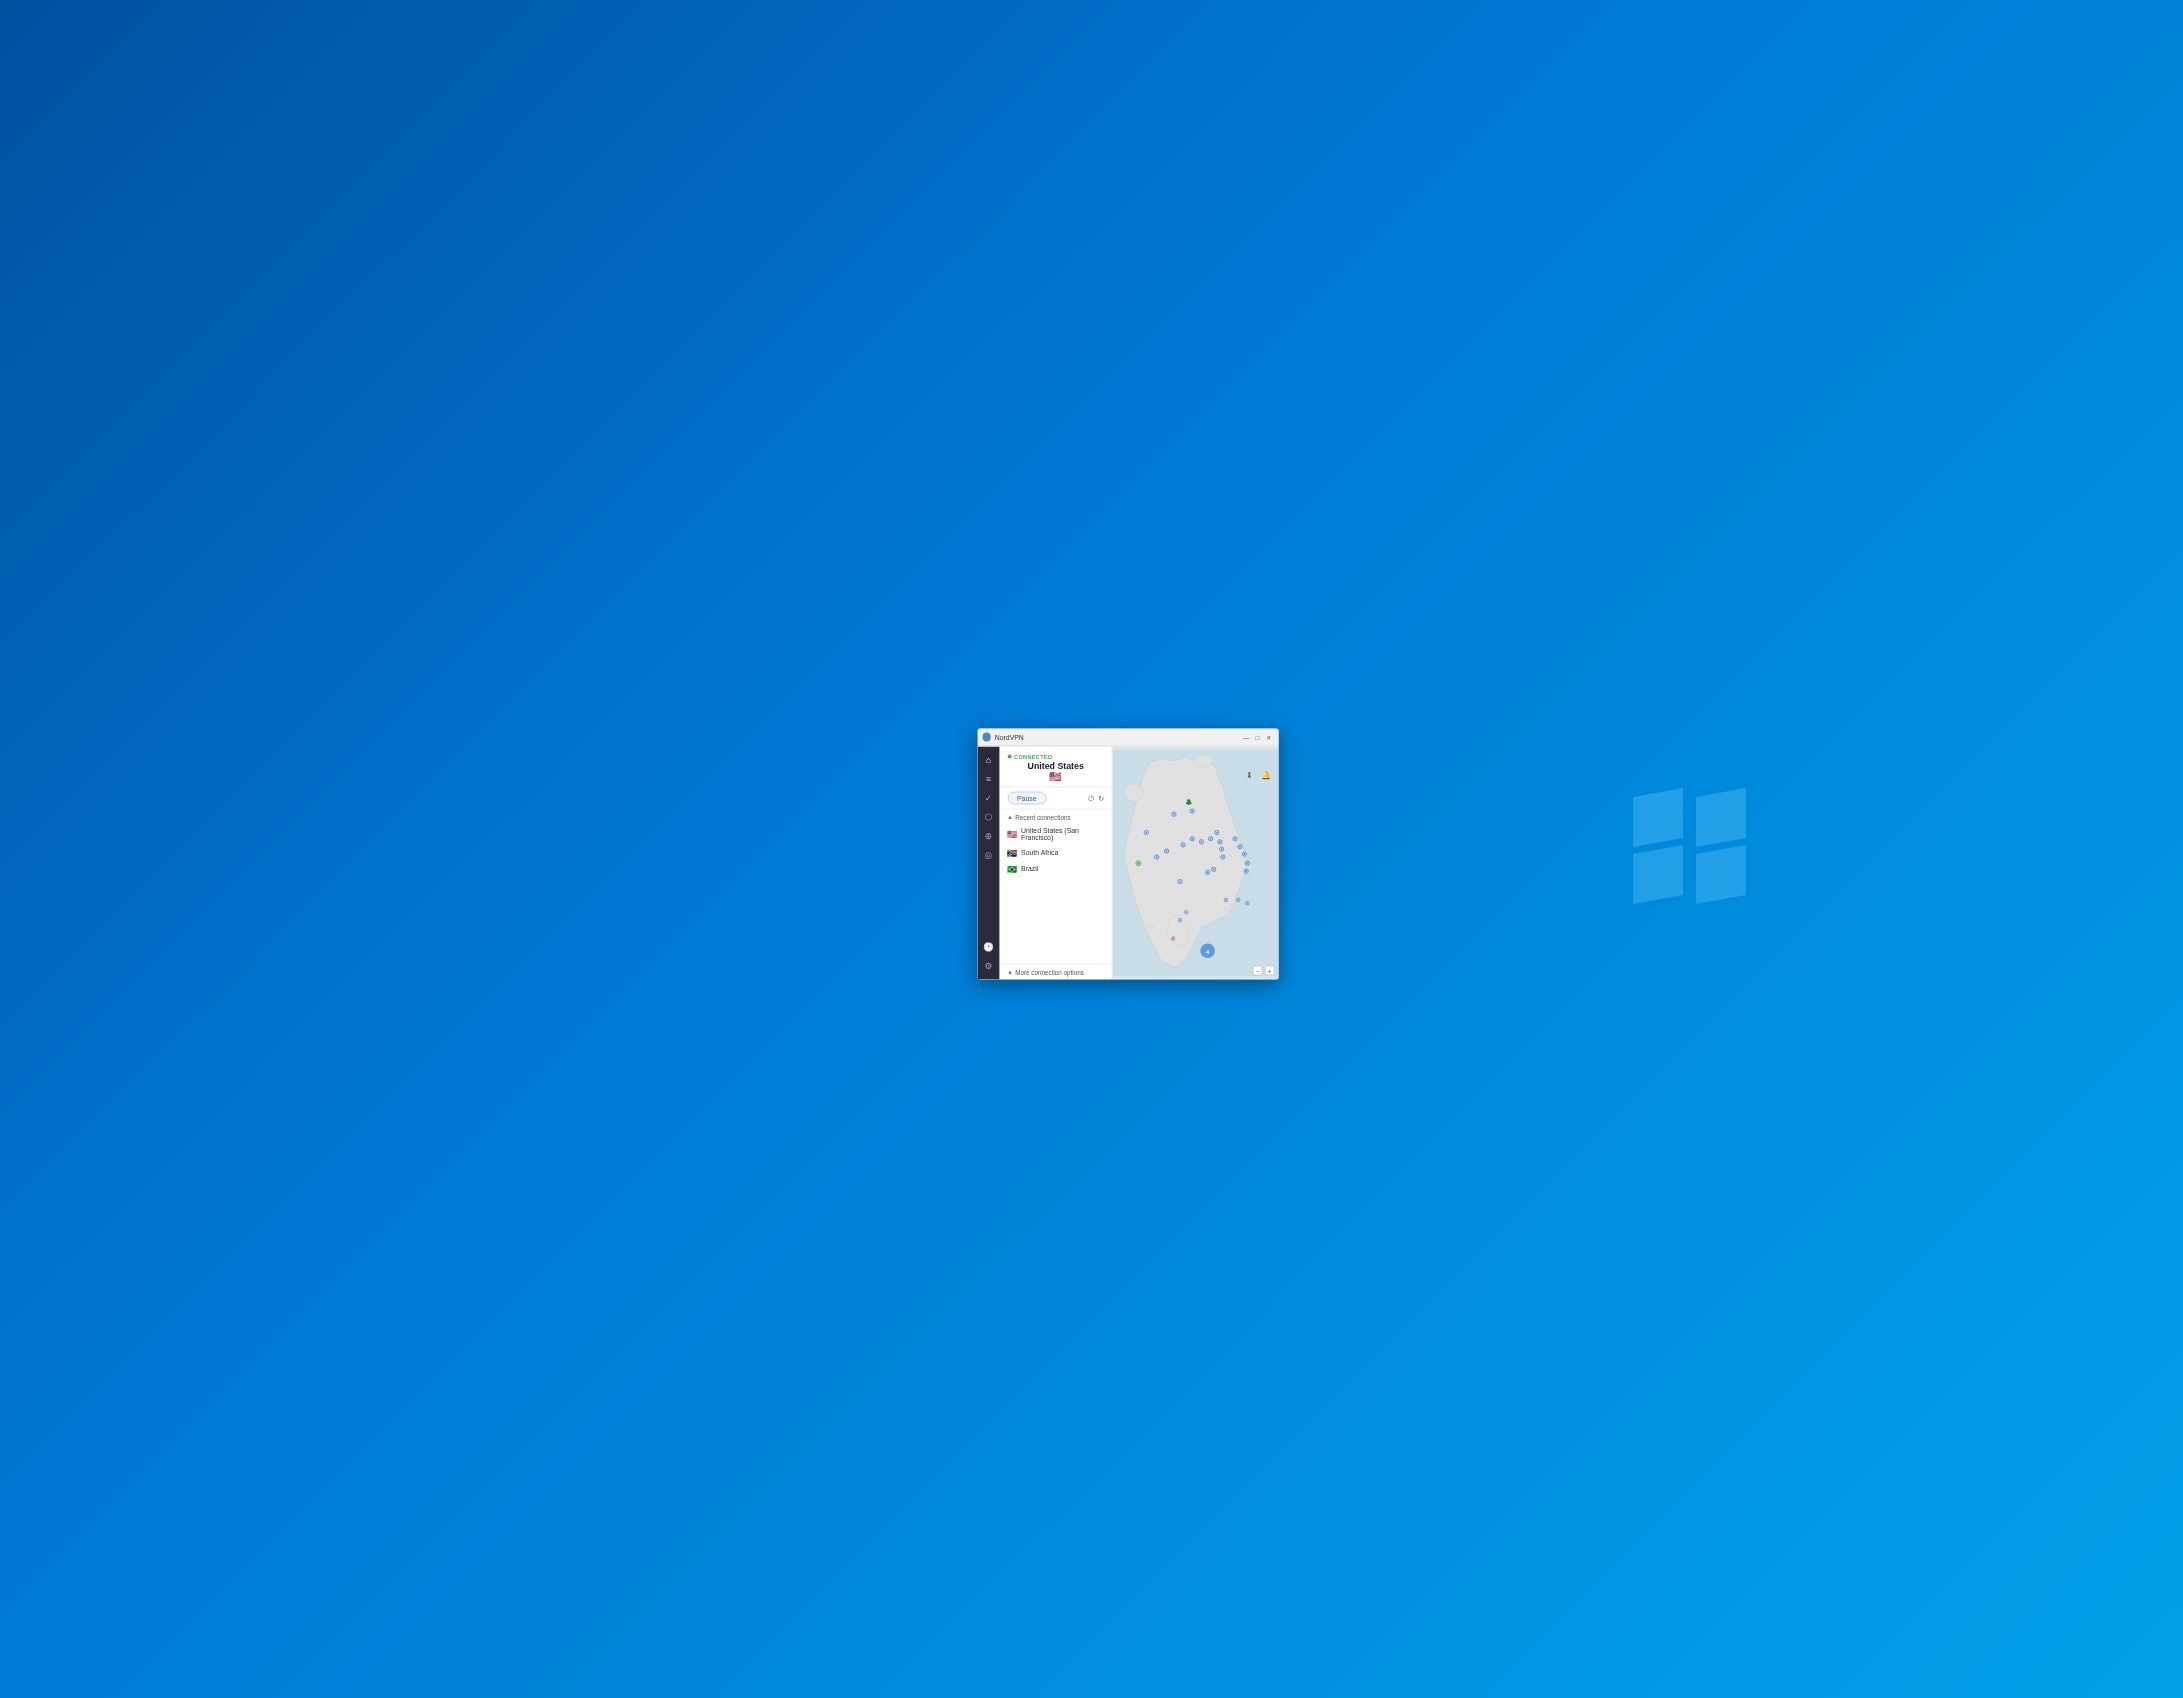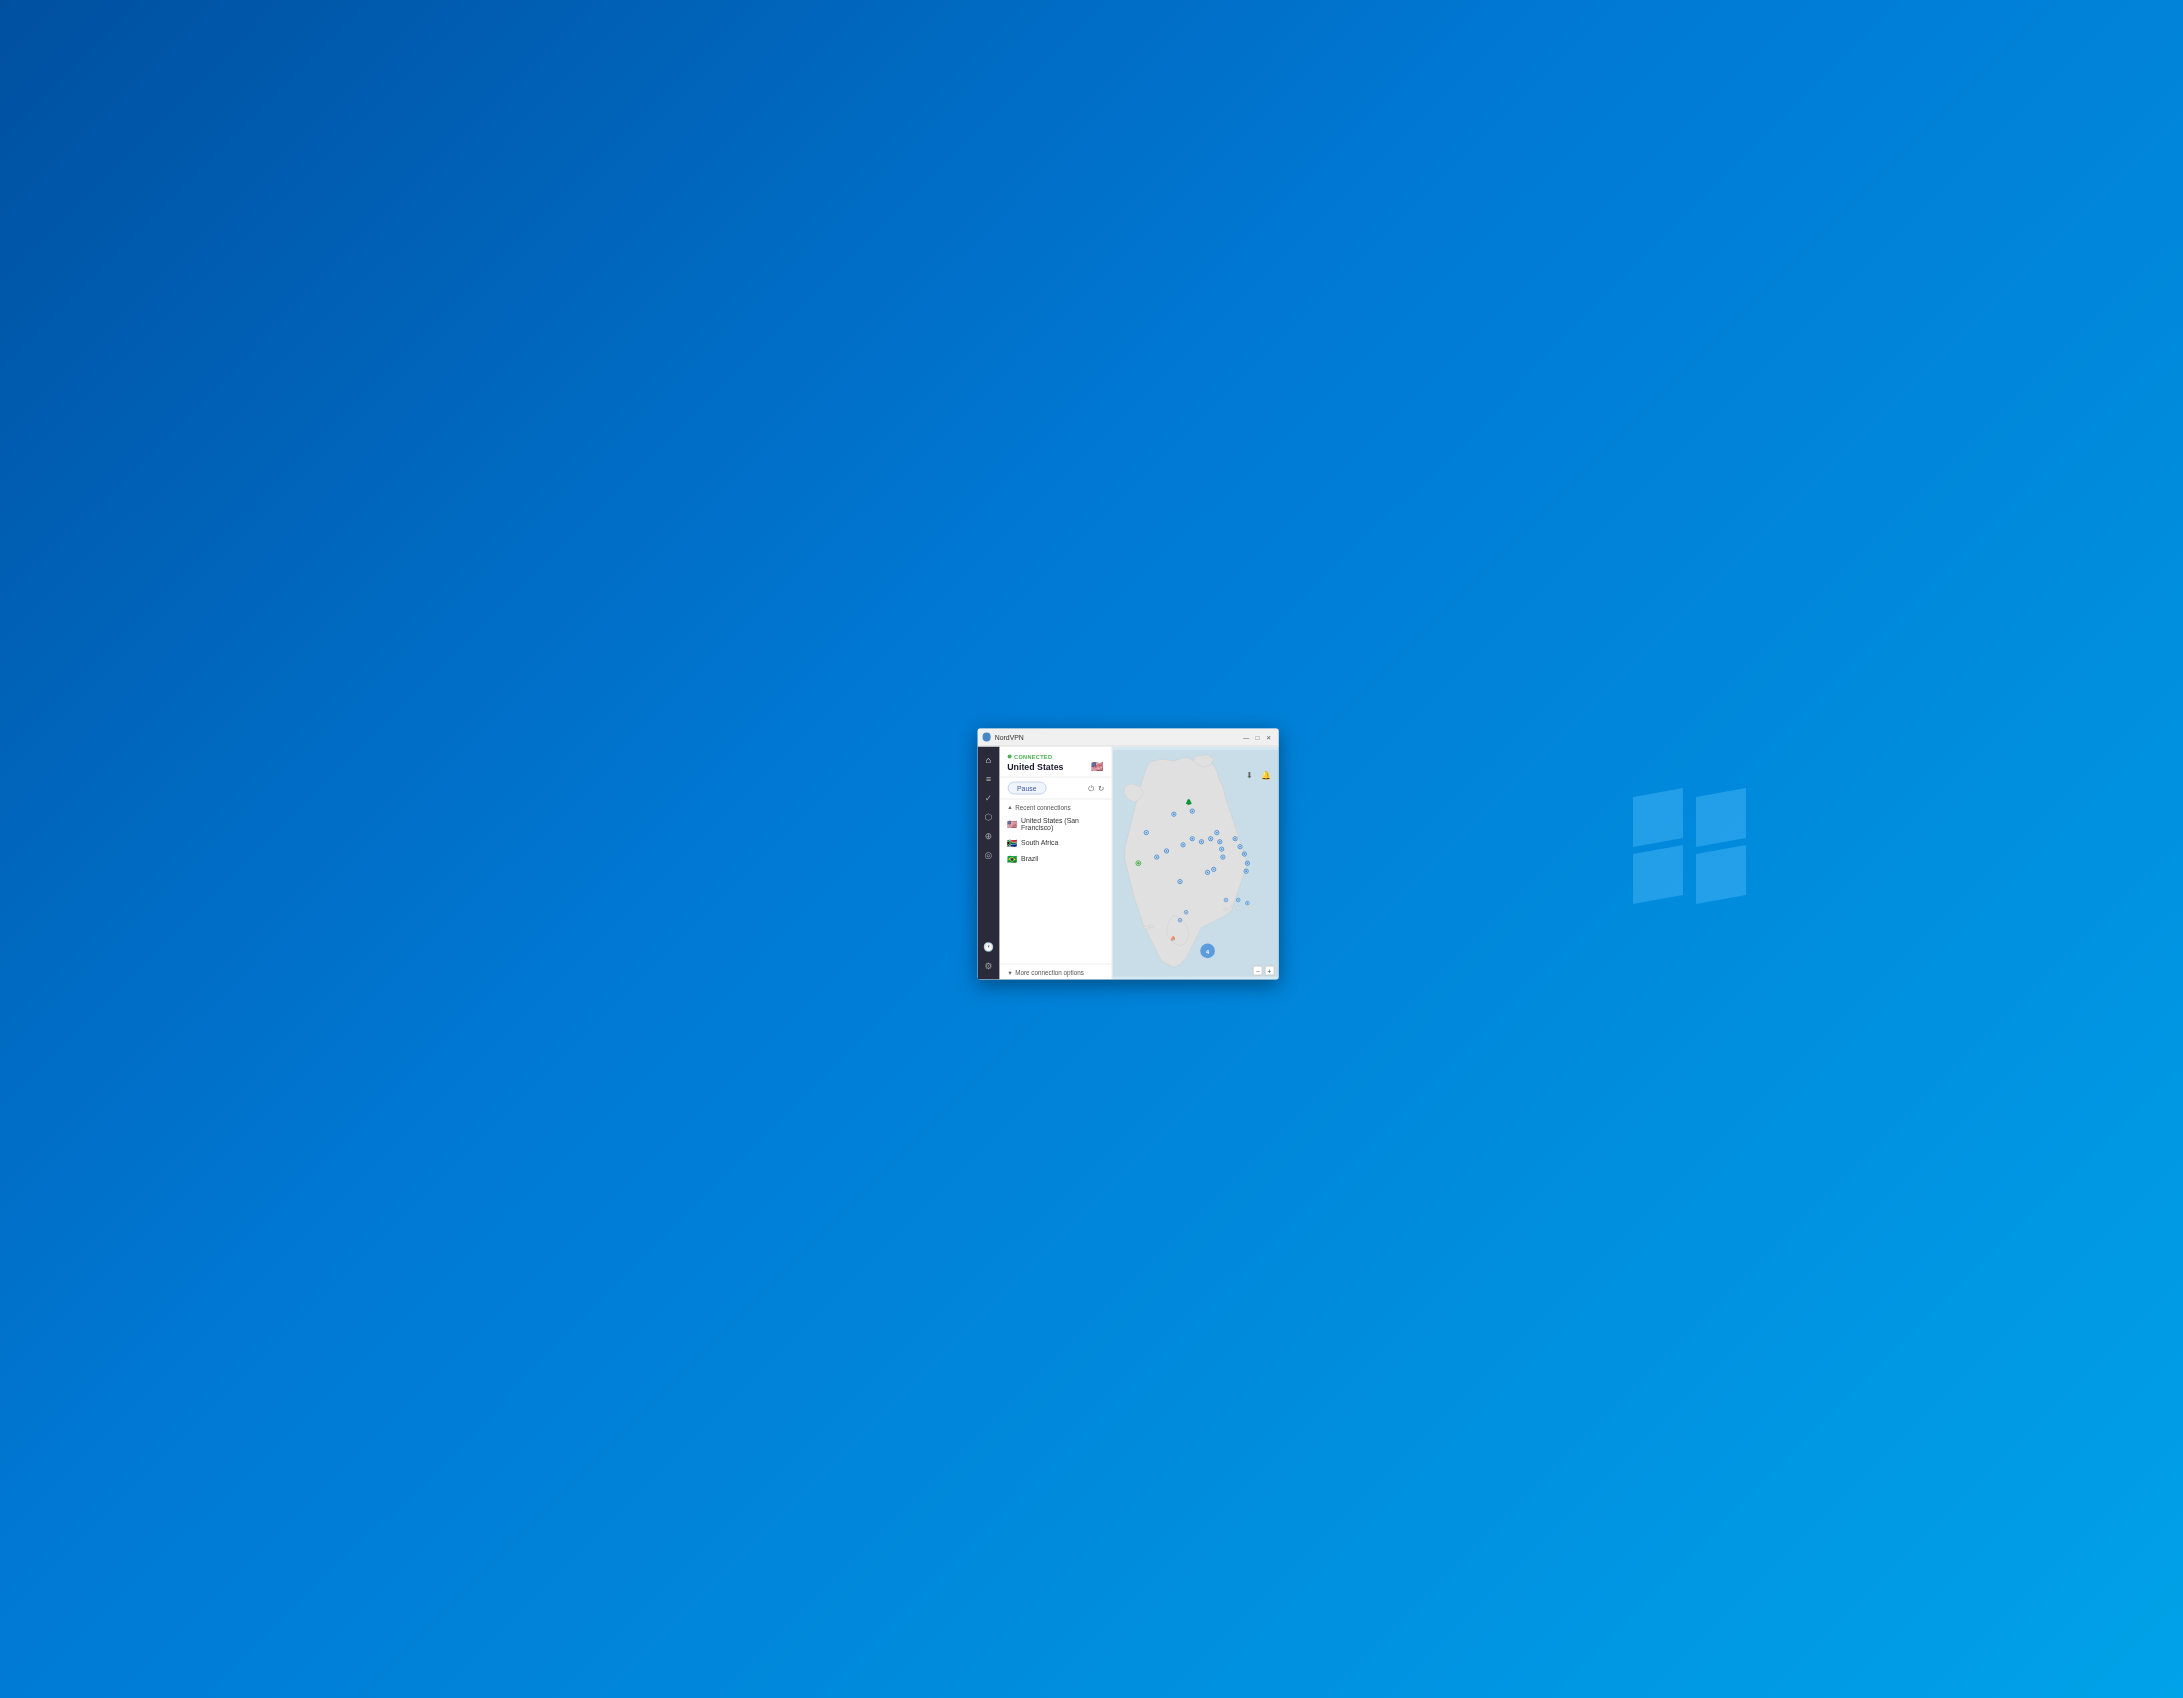--- a/index.html
+++ b/index.html
@@ -163,20 +163,21 @@
       font-size: 5.6px;
       color: #4caf50;
       font-weight: 600;
       letter-spacing: 0.3px;
       text-transform: uppercase;
     }
     .country-row {
       display: flex;
       align-items: center;
       justify-content: space-between;
+      flex-direction: column;
     }
     .country-name {
       font-size: 8.8px;
       font-weight: 600;
       color: #1a1a2e;
     }
     .flag-icon {
       font-size: 10px;
     }
 

